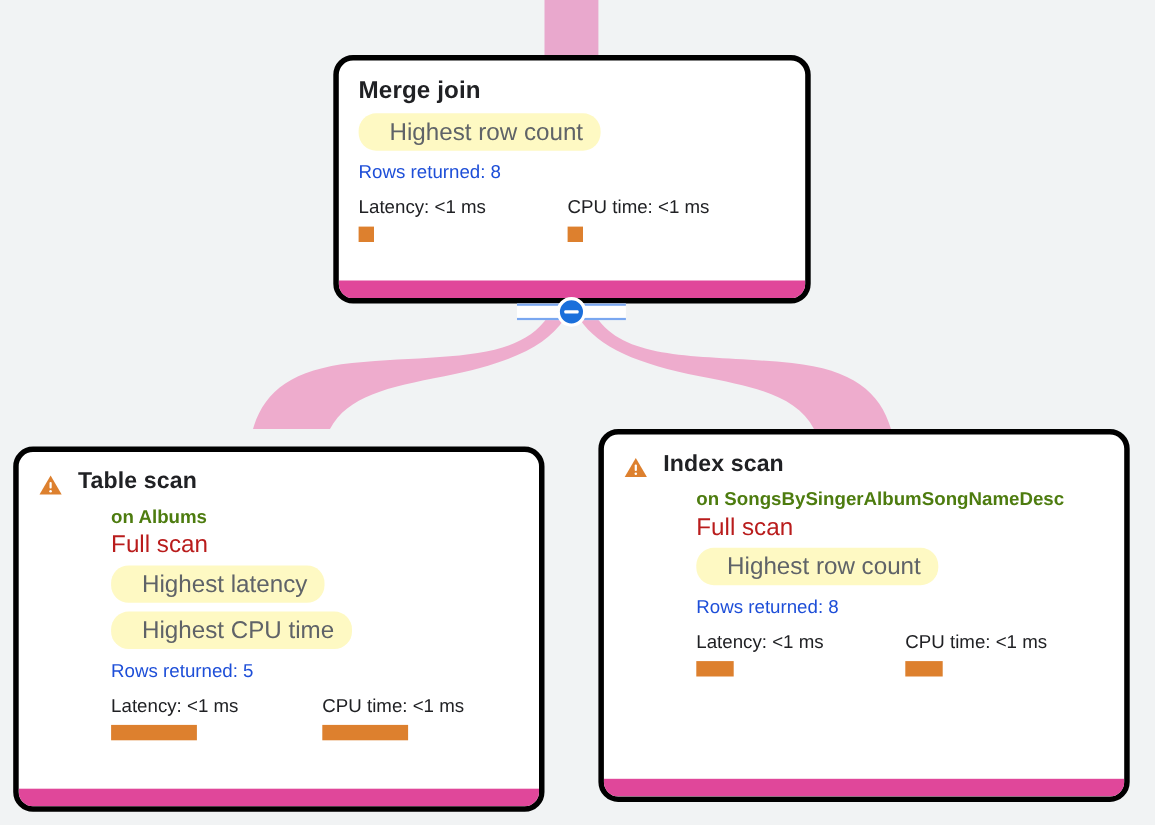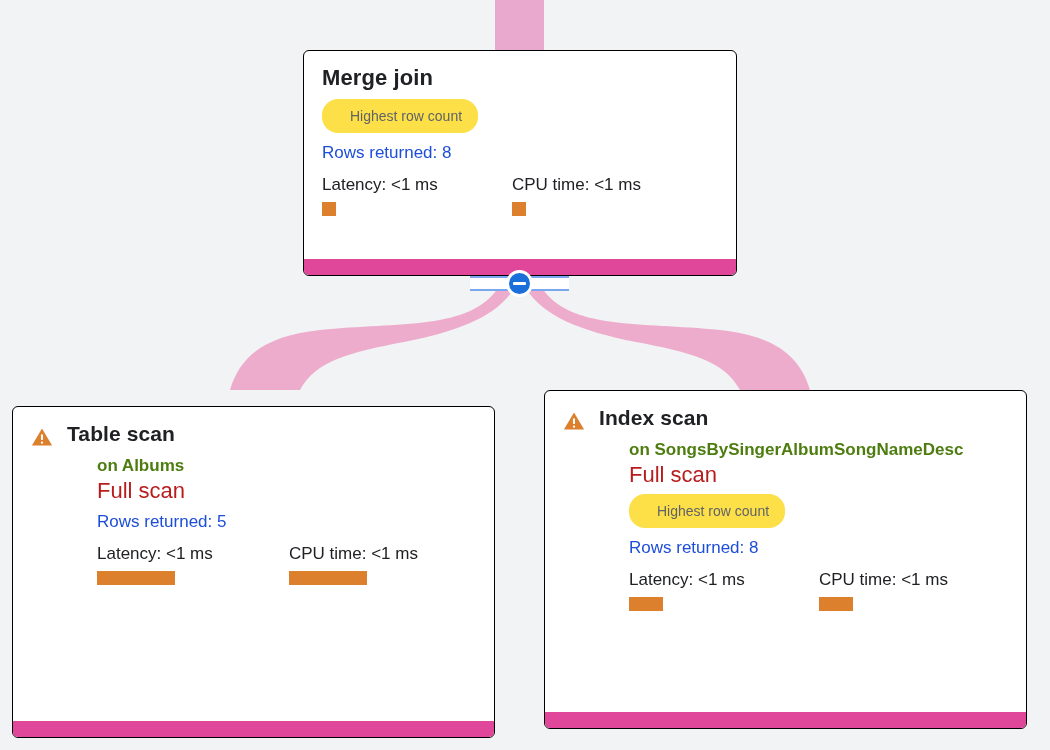--- a/index.html
+++ b/index.html
@@ -28,22 +28,22 @@
     left: 0; top: 0;
     width: 1050px;
     height: 750px;
     pointer-events: none;
   }
 
   
   .node {
     position: absolute;
     background: #ffffff;
-    border: 1px solid #000000;
-    border-radius: 6px;
+    border: 5px solid #000000;
+    border-radius: 18px;
     box-sizing: border-box;
     overflow: hidden;
   }
   .node-body {
     padding: 14px 18px 10px 18px;
     position: relative;
     height: 100%;
     box-sizing: border-box;
   }
   .node-footer {
@@ -81,23 +81,23 @@
     font-weight: bold;
   }
   .scantype {
     font-size: 22px;
     color: #b91c1c;
     line-height: 23px;
     margin-top: 2px;
   }
   .chip {
     display: inline-block;
-    background: #fde047;
+    background: #fef9c3;
     color: #5f6368;
-    font-size: 14px;
+    font-size: 22px;
     line-height: 20px;
     border-radius: 16px;
     padding: 7px 16px 7px 28px;
     margin-top: 8px;
   }
   .chips-wrap .chip { display: block; width: fit-content; }
   .rows {
     font-size: 17px;
     color: #1d4ed8;
     line-height: 22px;
@@ -232,20 +232,24 @@
         <svg class="warn-icon" viewBox="0 0 24 24">
           <path d="M12 2.6 L23 21.4 L1 21.4 Z" fill="#dd802e"></path>
           <rect x="10.9" y="9" width="2.2" height="6.4" rx="1" fill="#ffffff"></rect>
           <circle cx="12" cy="18.2" r="1.25" fill="#ffffff"></circle>
         </svg>
         <div class="title">Table scan</div>
       </div>
       <div class="indent">
         <div class="subtitle">on Albums</div>
         <div class="scantype">Full scan</div>
+        <div class="chips-wrap">
+          <span class="chip">Highest latency</span>
+          <span class="chip">Highest CPU time</span>
+        </div>
         <div class="rows">Rows returned: 5</div>
         <div class="metrics">
           <div class="metric" style="width:192px">
             <span class="metric-label">Latency: &lt;1 ms</span>
             <span class="metric-bar" style="width:78px"></span>
           </div>
           <div class="metric">
             <span class="metric-label">CPU time: &lt;1 ms</span>
             <span class="metric-bar" style="width:78px"></span>
           </div>

